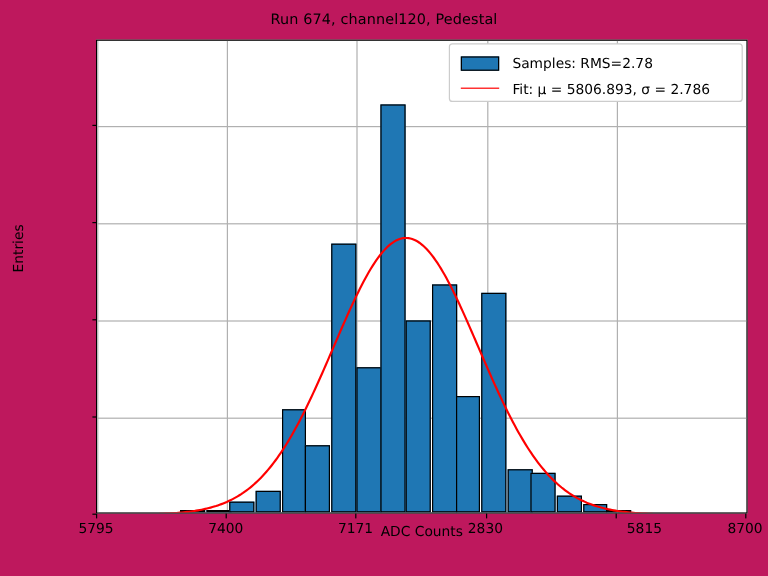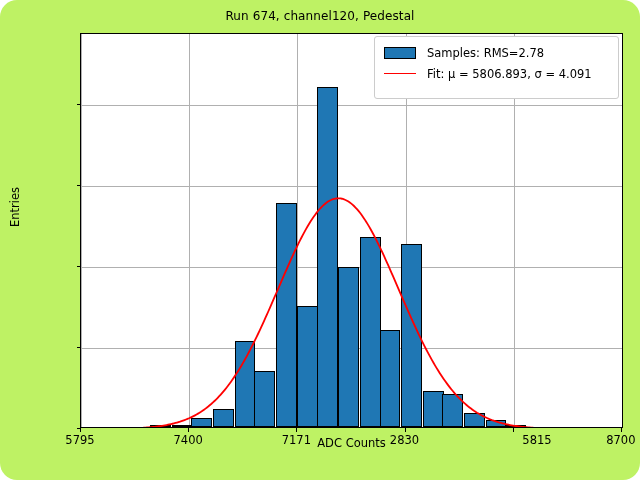--- a/index.html
+++ b/index.html
@@ -10,22 +10,21 @@
   body {
     width: 640px;
     height: 480px;
     font-family: "DejaVu Sans", sans-serif;
     overflow: hidden;
   }
   #figure {
     position: relative;
     width: 640px;
     height: 480px;
-    background: #bef264;
-    border-radius: 17px;
+    background: #be185d;
   }
   
   #chart-title {
     position: absolute;
     left: 0;
     top: 9px;
     width: 640px;
     text-align: center;
     font-size: 12px;
     color: #000000;
@@ -117,21 +116,21 @@
   
   #legend {
     position: absolute;
     left: 374px;
     top: 36px;
     width: 245px;
     box-sizing: border-box;
     background: #ffffff;
     border: 0.9px solid #cccccc;
     border-radius: 3px;
-    padding: 5px 7px 14px 7px;
+    padding: 5px 7px 0 7px;
   }
   .legend-row {
     display: flex;
     align-items: center;
     height: 21px;
   }
   .legend-key {
     width: 36px;
     min-width: 36px;
     height: 14px;
@@ -232,17 +231,17 @@
     <div class="legend-row">
       <span class="legend-key">
         <span class="legend-patch"></span>
       </span>
       <span class="legend-text">Samples: RMS=2.78</span>
     </div>
     <div class="legend-row">
       <span class="legend-key">
         <span class="legend-line"></span>
       </span>
-      <span class="legend-text">Fit: μ = 5806.893, σ = 4.091</span>
+      <span class="legend-text">Fit: μ = 5806.893, σ = 2.786</span>
     </div>
   </div>
 
 </div>
 
 </body></html>

